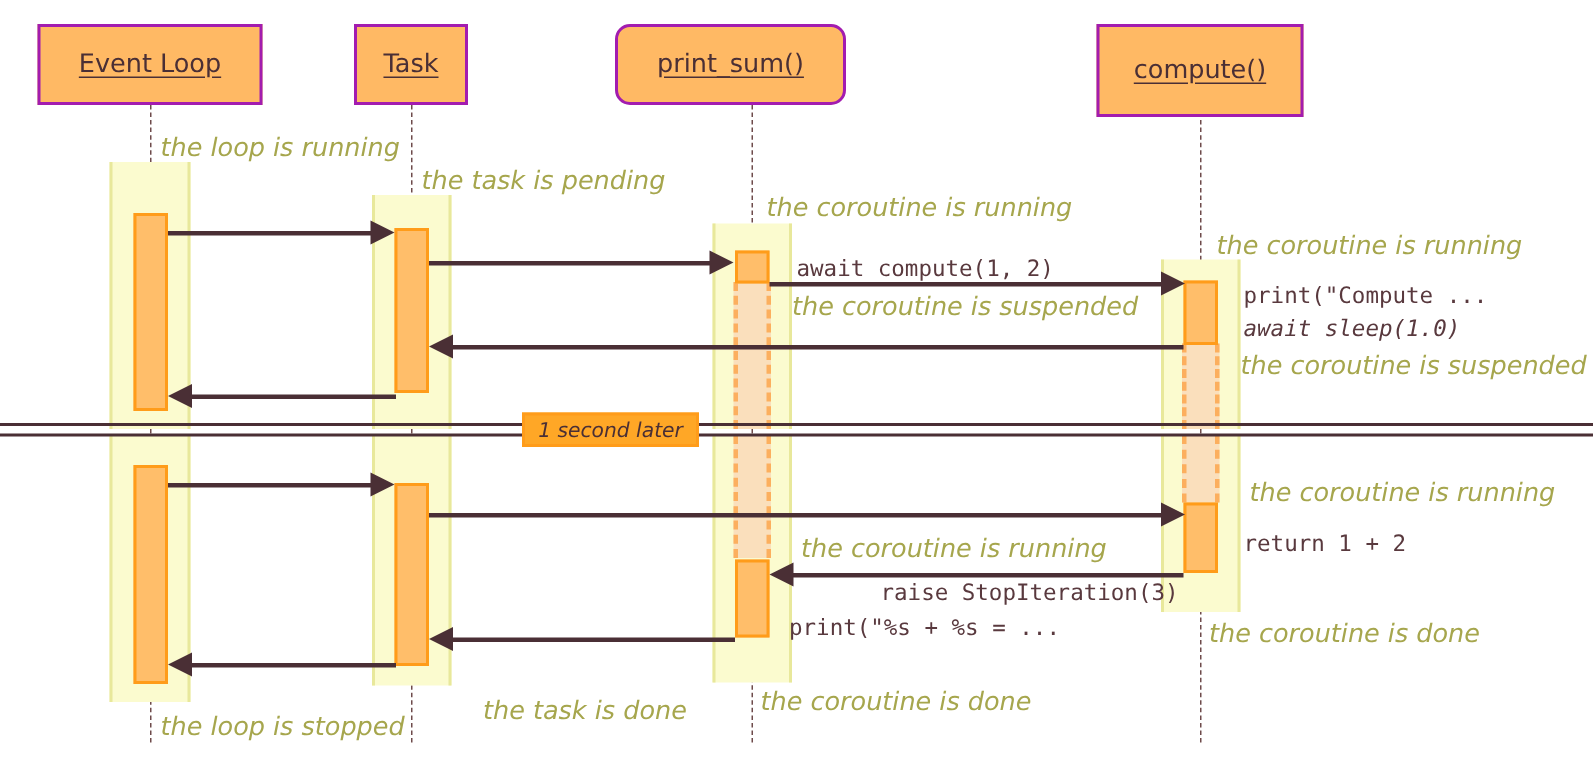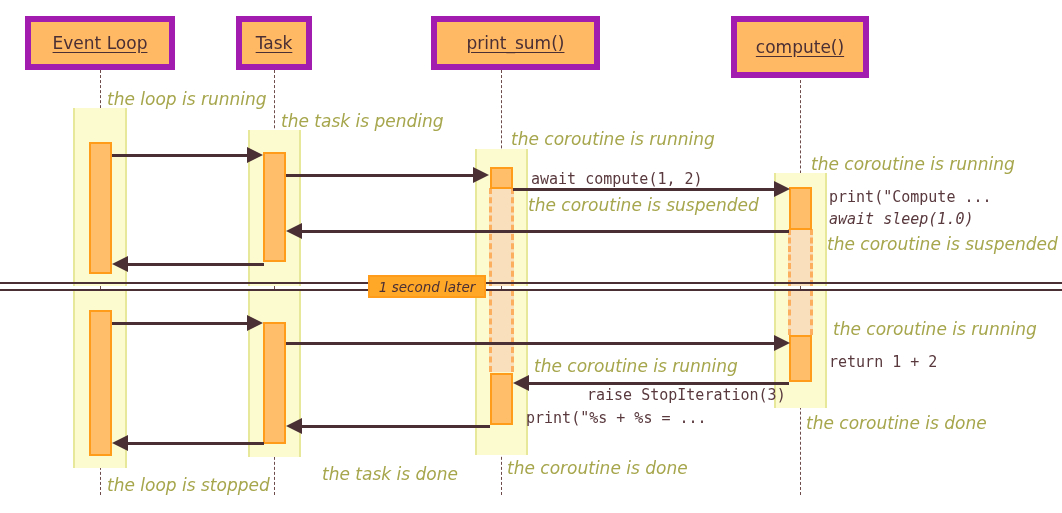--- a/index.html
+++ b/index.html
@@ -1,20 +1,20 @@
 <!DOCTYPE html>
 <html><head>
 <meta charset="utf-8">
 <style>
   html,body{margin:0;padding:0;background:#ffffff;}
   #canvas{position:relative;width:1062px;height:513px;background:#ffffff;
           font-family:"DejaVu Sans", sans-serif;overflow:hidden;}
 
   
-  .participant{position:absolute;background:#FFB964;border:6px solid #a21caf;
+  .participant{position:absolute;background:#FFB964;border:2px solid #a21caf;
                box-sizing:border-box;display:flex;align-items:center;justify-content:center;}
   .participant span{font-family:"DejaVu Sans", sans-serif;font-size:17px;color:#4A2F35;
                     text-decoration:underline;text-underline-offset:3px;white-space:nowrap;}
 
   
   .lifeline{position:absolute;width:0;border-left:1px dashed #6E4B4B;}
 
   
   .band{position:absolute;background:#FBFBCF;border-left:2px solid #E8E89B;
         border-right:2px solid #E8E89B;box-sizing:border-box;}
@@ -34,21 +34,21 @@
 
   
   .note{position:absolute;font-family:"DejaVu Sans", sans-serif;font-style:italic;
         font-size:17px;color:#A6A64D;white-space:nowrap;}
   .code{position:absolute;font-family:"DejaVu Sans Mono", monospace;font-size:15px;
         color:#59393E;white-space:nowrap;}
 
   
   .divline{position:absolute;left:0;width:1062px;height:0;border-top:2px solid #4A2F35;}
   .divbox{position:absolute;background:#FFA726;border:2px solid #FF9C1A;box-sizing:border-box;
-          display:flex;align-items:center;justify-content:center;margin-left:20px;}
+          display:flex;align-items:center;justify-content:center;}
   .divbox span{font-family:"DejaVu Sans", sans-serif;font-style:italic;font-size:13.5px;
                color:#4A2F35;white-space:nowrap;}
 </style>
 </head>
 <body>
 
 <div id="canvas">
 
   <div class="lifeline" style="left:100px;top:70px;height:425px;"></div>
   <div class="lifeline" style="left:274px;top:70px;height:425px;"></div>
@@ -85,21 +85,21 @@
   <div class="activation" style="left:263px;top:322px;width:23px;height:122px;"></div>
   <div class="activation" style="left:789px;top:335px;width:23px;height:47px;"></div>
   <div class="activation" style="left:490px;top:373px;width:23px;height:52px;"></div>
 
   <div class="participant" style="left:25px;top:16px;width:150px;height:54px;">
     <span>Event Loop</span>
   </div>
   <div class="participant" style="left:236px;top:16px;width:76px;height:54px;">
     <span>Task</span>
   </div>
-  <div class="participant" style="left:431px;top:16px;width:169px;height:54px;">
+  <div class="participant" style="left:410px;top:16px;width:154px;height:54px;border-radius:10px;">
     <span>print_sum()</span>
   </div>
   <div class="participant" style="left:731px;top:16px;width:138px;height:62px;">
     <span>compute()</span>
   </div>
 
   <div class="arrow-line" style="left:112px;top:154px;width:142px;"></div>
   <div class="arrowhead right" style="left:247px;top:147px;"></div>
 
   <div class="arrow-line" style="left:286px;top:174px;width:189px;"></div>

